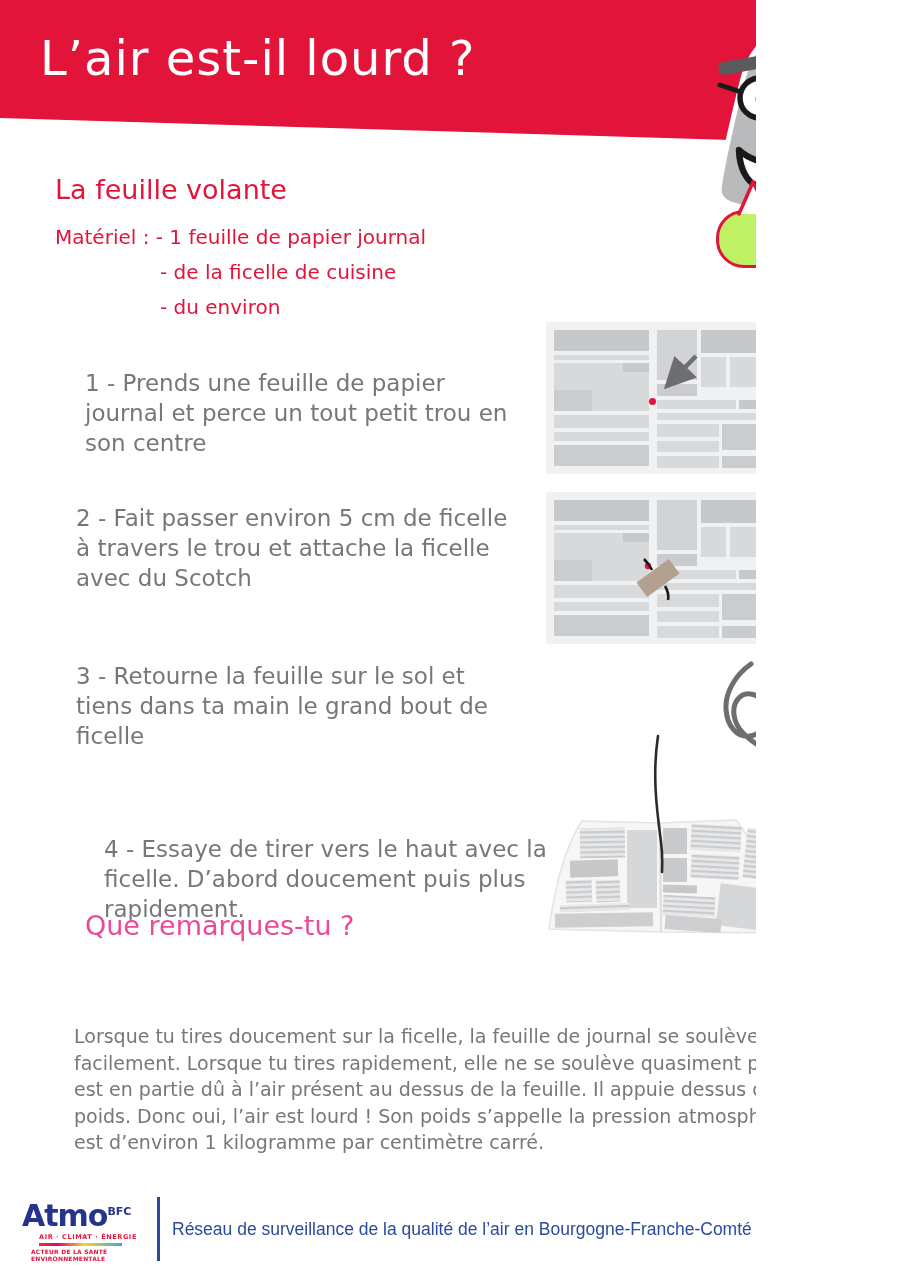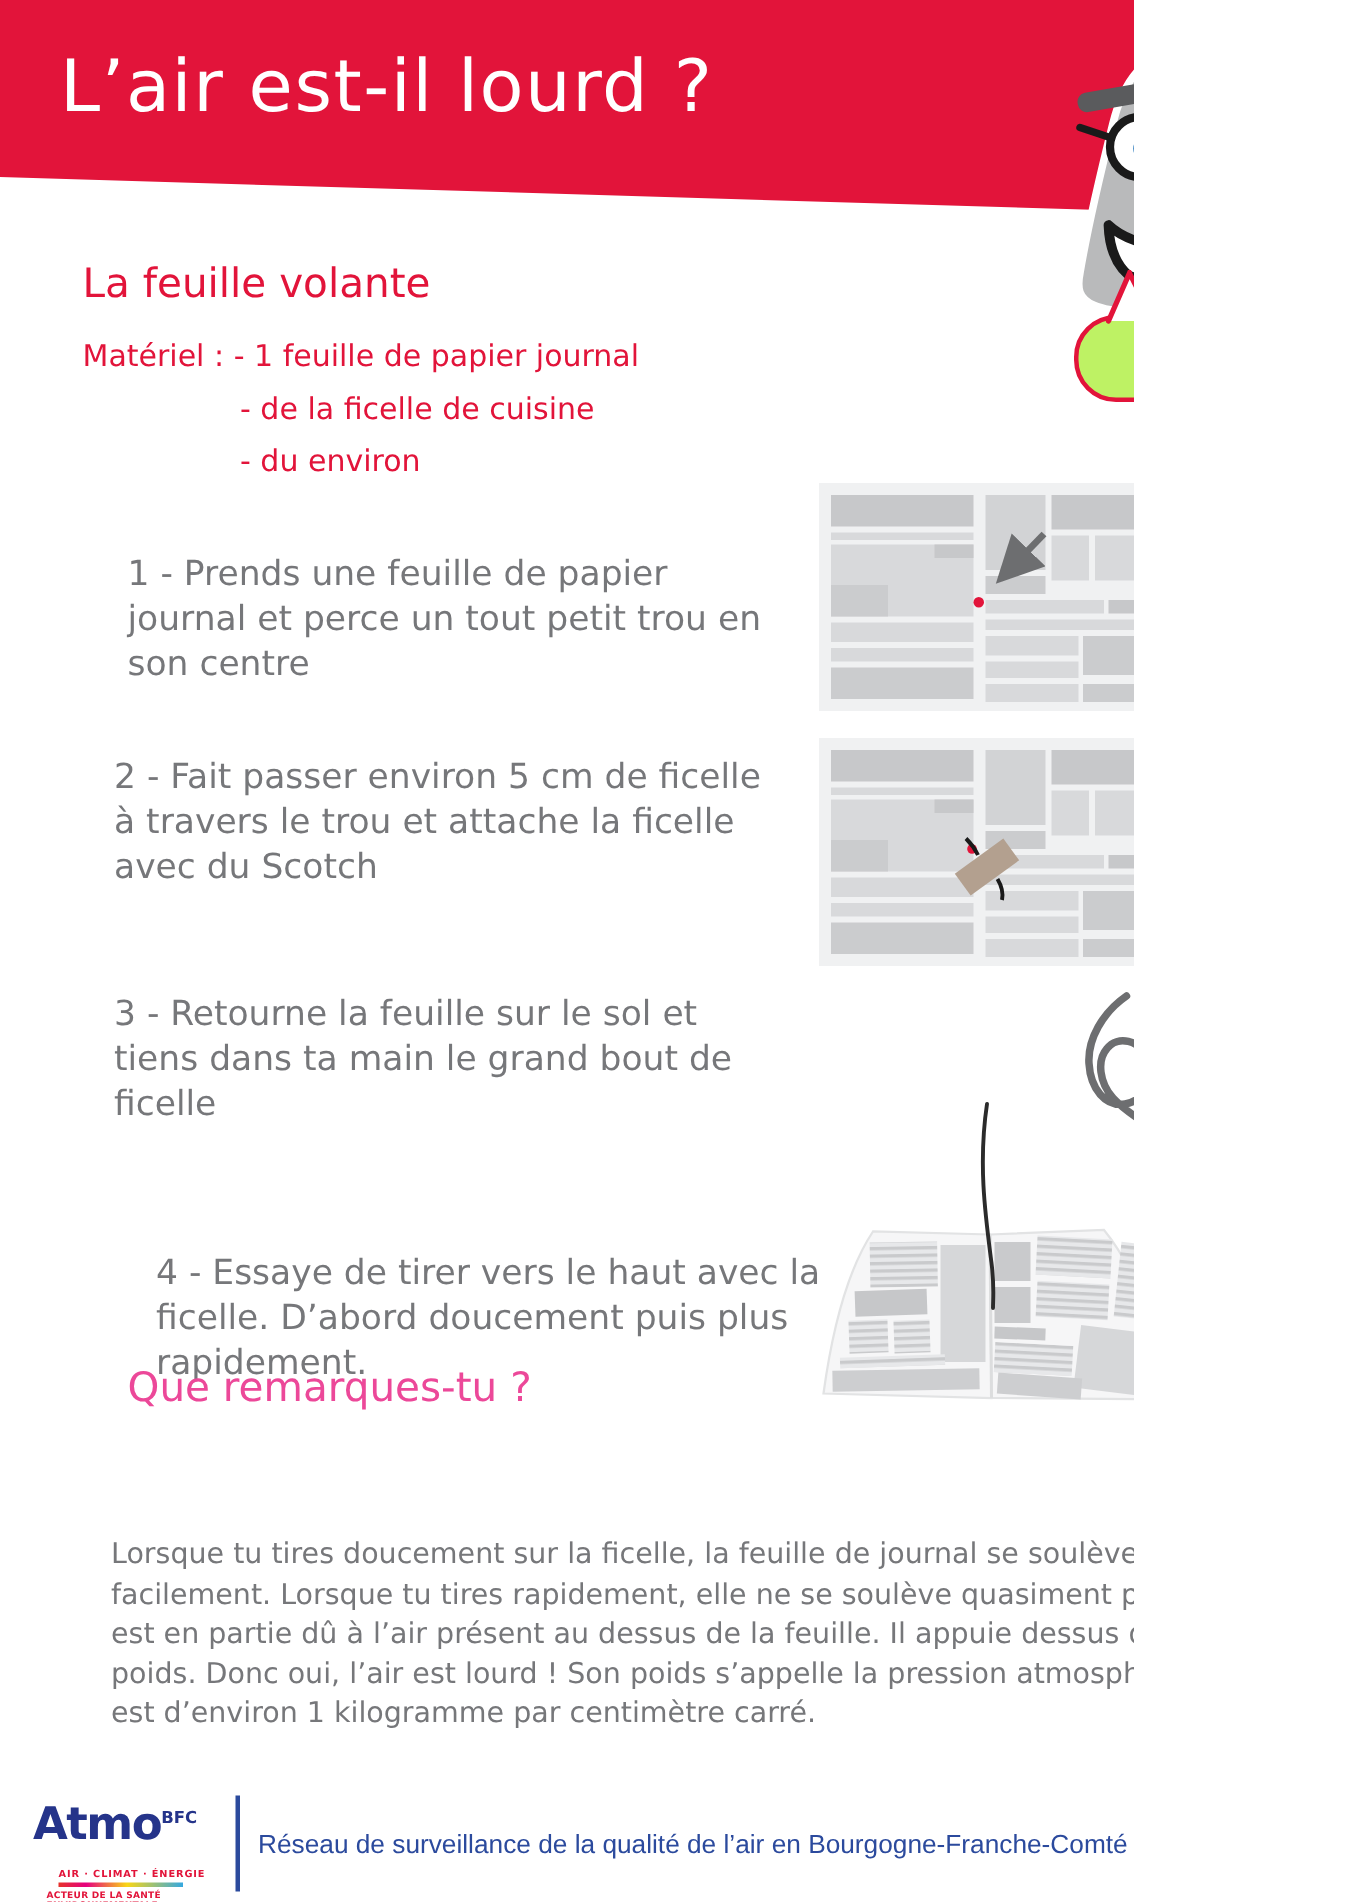--- a/index.html
+++ b/index.html
@@ -41,21 +41,21 @@
   .illu{position:absolute;left:530px;top:646px;width:280px;height:320px;}
 
   
   .explanation{position:absolute;left:74px;top:1023px;width:790px;color:#76777a;
                font-size:19px;line-height:26.5px;}
 
   
   .footer-logo{position:absolute;left:22px;top:1198px;width:130px;}
   .logo-word{color:#25348a;font-size:30px;font-weight:bold;letter-spacing:-1px;line-height:28px;}
   .logo-sup{font-size:11px;font-weight:bold;vertical-align:super;letter-spacing:0;}
-  .logo-tagline{margin:14px 0 0 17px;color:#e2143a;font-size:6.5px;font-weight:bold;letter-spacing:.6px;}
+  .logo-tagline{margin:3px 0 0 17px;color:#e2143a;font-size:6.5px;font-weight:bold;letter-spacing:.6px;}
   .logo-bar{margin:1.5px 0 0 17px;width:83px;height:3px;
             background:linear-gradient(90deg,#e6332a 0%,#e6007e 22%,#f9d616 55%,#35a8e0 100%);}
   .logo-subline{margin:2px 0 0 9px;color:#e2143a;font-size:6px;font-weight:bold;letter-spacing:.2px;}
   .footer-divider{position:absolute;left:157px;top:1197px;width:3px;height:64px;background:#2b4a9d;}
   .footer-text{position:absolute;left:172px;top:1200px;color:#2b4a9d;
                font-family:"Liberation Sans",sans-serif;}
   .footer-org{font-size:20px;font-weight:bold;line-height:24px;}
   .footer-desc{font-size:17.5px;margin-top:19px;}
 </style>
 </head>

